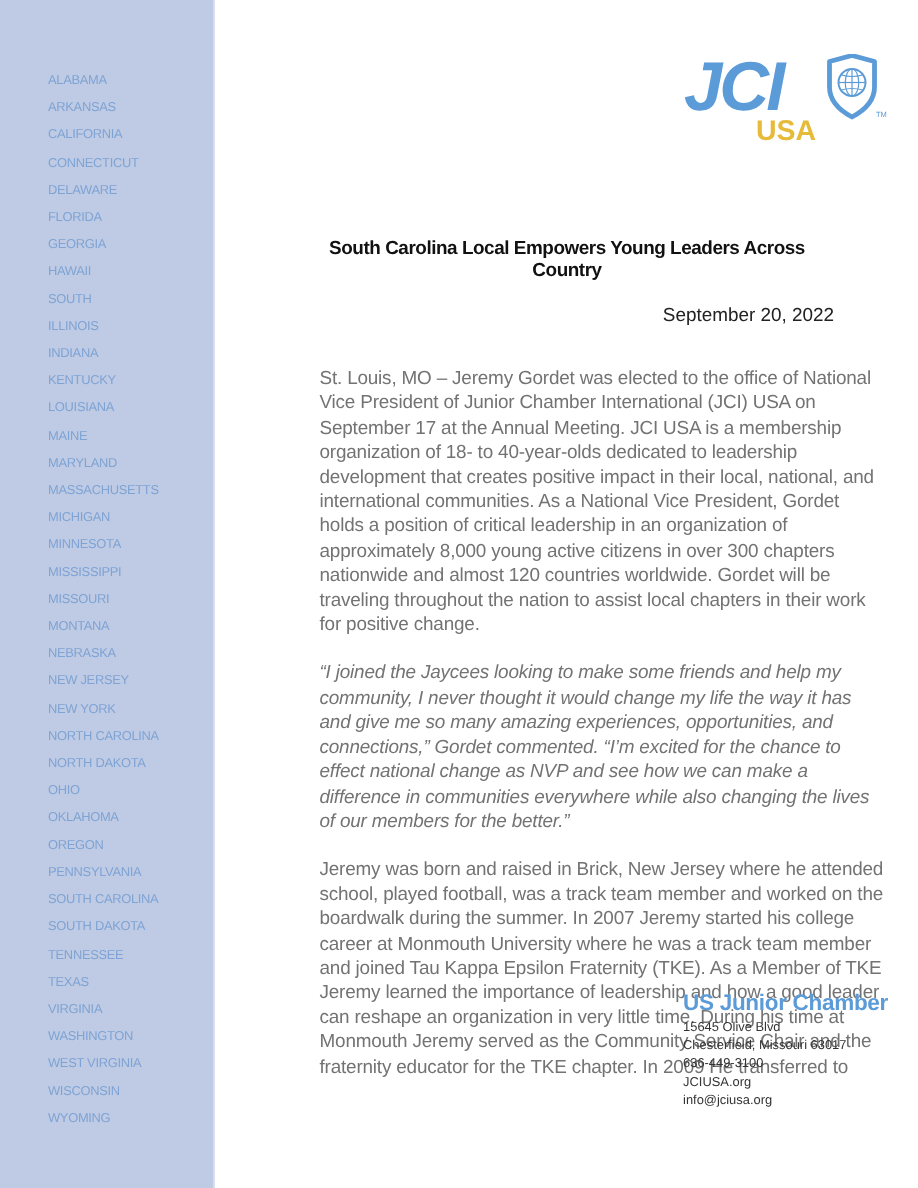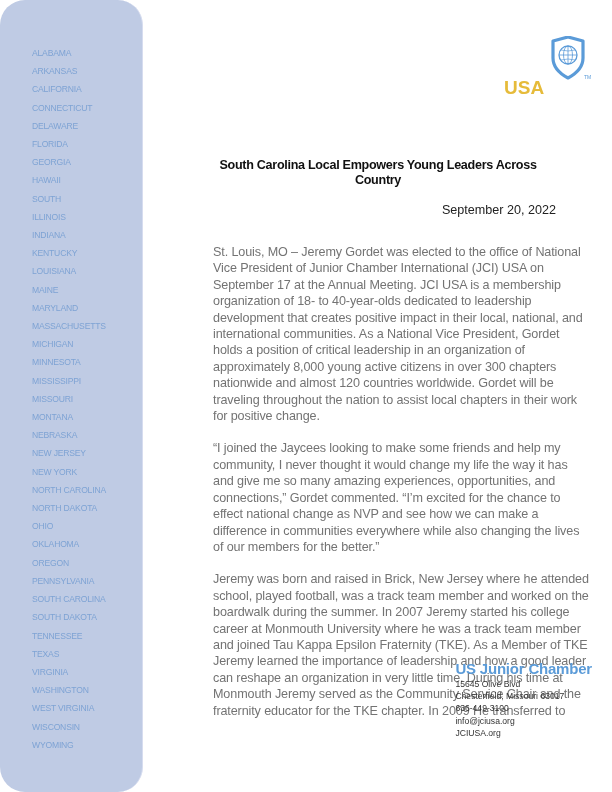--- a/index.html
+++ b/index.html
@@ -3,21 +3,20 @@
   <meta charset="utf-8">
   <style>
     * { box-sizing: border-box; margin: 0; padding: 0; }
     html, body { width: 612px; height: 792px; overflow: hidden; background: #ffffff; }
     body { position: relative; font-family: "Liberation Sans", sans-serif; color: #111; }
 
     .sidebar {
       position: absolute; left: 0; top: 0; width: 143px; height: 792px;
       background: #bfcbe4;
       border-right: 1px solid #d6dcef;
-      border-radius: 25px;
     }
     .states { position: absolute; left: 32px; top: 44px; list-style: none; }
     .states li {
       font-size: 8.6px; line-height: 18.2px; color: #7ea3d4;
       letter-spacing: -0.2px; white-space: nowrap;
     }
 
     .logo { position: absolute; left: 456px; top: 36px; width: 140px; height: 66px; }
     .logo-jci {
       position: absolute; left: 0; top: -2px;
@@ -39,21 +38,21 @@
     .date {
       position: absolute; left: 180px; width: 376px; top: 203px;
       text-align: right; font-size: 12.6px; color: #222;
     }
 
     .body {
       position: absolute; left: 181px; width: 376px; top: 244px;
       font-size: 12.6px; line-height: 16.4px; color: #737373; letter-spacing: -0.12px; margin-left: 32px;
     }
     .body p { margin-bottom: 16px; }
-    .body p.quote { }
+    .body p.quote { font-style: italic; }
 
     .footer {
       position: absolute; right: 20px; top: 660px; text-align: left;
     }
     .footer-org {
       font-weight: bold; font-size: 15px; line-height: 17px; color: #5b9bd8; letter-spacing: -0.2px;
     }
     .footer-addr { font-size: 8.6px; line-height: 12.2px; color: #333; margin-top: 1px; }
   </style>
 </head>
@@ -97,20 +96,21 @@
       <li>TEXAS</li>
       <li>VIRGINIA</li>
       <li>WASHINGTON</li>
       <li>WEST VIRGINIA</li>
       <li>WISCONSIN</li>
       <li>WYOMING</li>
     </ul>
 </aside>
 
 <div class="logo">
+  <span class="logo-jci">JCI</span>
   <svg class="logo-shield" viewBox="0 0 36 44">
     <path d="M3 5 L18 1 L33 5 L33 22 Q33 34 18 42 Q3 34 3 22 Z" fill="#ffffff" stroke="#5b9bd8" stroke-width="3.2" stroke-linejoin="round"></path>
     <circle cx="18" cy="19" r="9" fill="#ffffff" stroke="#5b9bd8" stroke-width="1.3"></circle>
     <ellipse cx="18" cy="19" rx="4.5" ry="9" fill="none" stroke="#5b9bd8" stroke-width="0.8"></ellipse>
     <line x1="9" y1="19" x2="27" y2="19" stroke="#5b9bd8" stroke-width="0.8"></line>
     <line x1="18" y1="10" x2="18" y2="28" stroke="#5b9bd8" stroke-width="0.8"></line>
     <path d="M11 14 Q18 16 25 14 M11 24 Q18 22 25 24" fill="none" stroke="#5b9bd8" stroke-width="0.7"></path>
   </svg>
   <span class="logo-tm">TM</span>
   <span class="logo-usa">USA</span>
@@ -124,16 +124,16 @@
   <p class="quote">“I joined the Jaycees looking to make some friends and help my community, I never thought it would change my life the way it has and give me so many amazing experiences, opportunities, and connections,” Gordet commented. “I’m excited for the chance to effect national change as NVP and see how we can make a difference in communities everywhere while also changing the lives of our members for the better.”</p>
   <p>Jeremy was born and raised in Brick, New Jersey where he attended school, played football, was a track team member and worked on the boardwalk during the summer. In 2007 Jeremy started his college career at Monmouth University where he was a track team member and joined Tau Kappa Epsilon Fraternity (TKE). As a Member of TKE Jeremy learned the importance of leadership and how a good leader can reshape an organization in very little time. During his time at Monmouth Jeremy served as the Community Service Chair and the fraternity educator for the TKE chapter. In 2009 He transferred to</p>
 </div>
 
 <div class="footer">
   <div class="footer-org">US Junior Chamber</div>
   <div class="footer-addr" id="addr-lines">
       <div>15645 Olive Blvd</div>
       <div>Chesterfield, Missouri 63017</div>
       <div>636-449-3100</div>
+      <div>JCIUSA.org</div>
       <div>info@jciusa.org</div>
-      <div>JCIUSA.org</div>
     </div>
 </div>
 
 </body></html>

